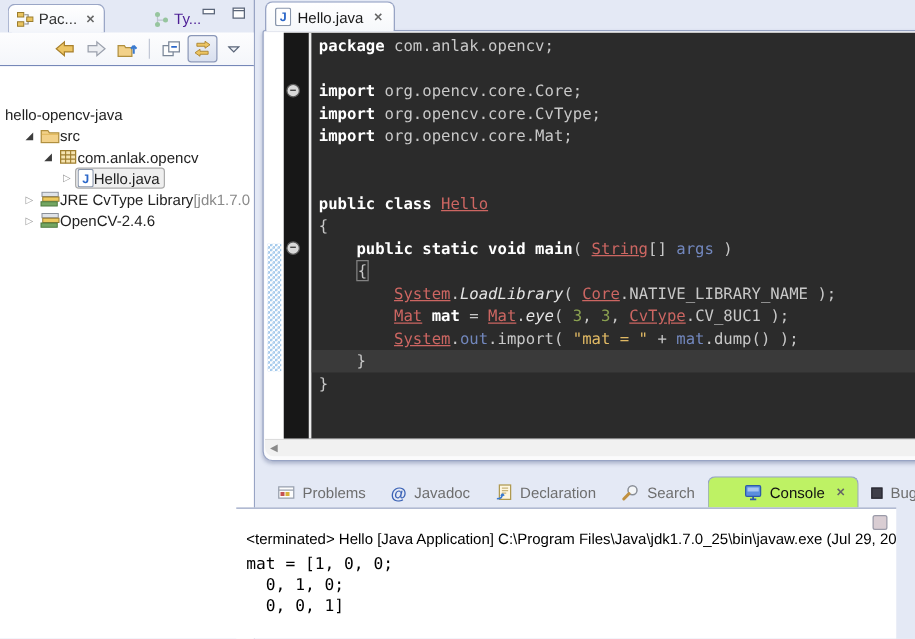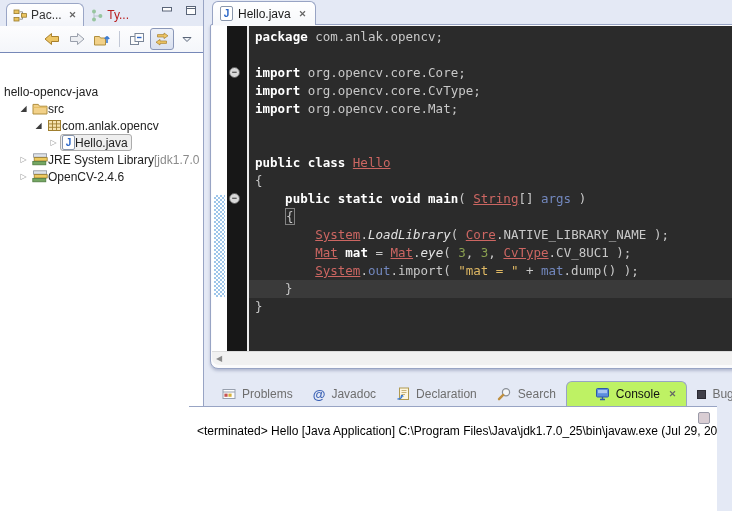--- a/index.html
+++ b/index.html
@@ -12,21 +12,21 @@
     color:#222;
   }
 
   
   .left-panel { position:absolute; left:0; top:0; width:204px; height:511px;
     border-right:1px solid #98a4c4; display:flex; flex-direction:column; background:transparent; }
   .lp-tabs { height:26px; display:flex; align-items:flex-end; padding-left:6px; position:relative; }
   .ltab { display:inline-flex; align-items:center; gap:4px; padding:4px 7px 4px 6px;
     font-size:12px; color:#333; border-radius:6px 6px 0 0; }
   .ltab.active { background:linear-gradient(#ffffff,#f3f5fa); border:1px solid #9aa6c6; border-bottom:none; }
-  .ltab.inactive { color:#b91c1c; }
+  .ltab.inactive { color:#4c1d95;margin-left:32px; }
   .ltab.inactive .icon { opacity:.55; }
   .closex { font-size:9px; font-weight:bold; color:#666; margin-left:3px; cursor:default; }
   .win-btns { position:absolute; right:6px; top:5px; display:flex; gap:12px; }
   .win-btns span { display:inline-flex; }
   .lp-toolbar { height:27px; background:linear-gradient(#fdfdfe,#f4f6fa);
     border-bottom:1px solid #7688b8; display:flex; align-items:center;
     justify-content:flex-end; padding-right:4px; gap:1px; }
   .tbtn { width:24px; height:22px; display:flex; align-items:center; justify-content:center; border-radius:3px; }
   .tbtn.pressed { border:1px solid #8a97b8; background:linear-gradient(#eef1f8,#d9e0ef); }
   .tsep { width:1px; height:16px; background:#c2c8d6; margin:0 4px; }
@@ -231,21 +231,21 @@
       <div class="trow" style="padding-left: 17px;">
         <span class="expander closed">▷</span>
         <span class="sel-wrap">
           <span class="icon">
             <svg width="16" height="13" viewBox="0 0 16 13">
               <rect x="1.6" y="0.8" width="13" height="3.4" fill="#dfe3e8" stroke="#8a9099" stroke-width="0.8"></rect>
               <rect x="2.2" y="4.6" width="13" height="3.4" fill="#ecc95f" stroke="#9a7c2c" stroke-width="0.8"></rect>
               <rect x="0.8" y="8.4" width="13" height="3.4" fill="#74a662" stroke="#4d7a3e" stroke-width="0.8"></rect>
             </svg>
           </span>
-          <span>JRE System Library</span>
+          <span>JRE CvType Library</span>
           <span class="dim"> [jdk1.7.0</span>
         </span>
       </div>
       <div class="trow" style="padding-left: 17px;">
         <span class="expander closed">▷</span>
         <span class="sel-wrap">
           <span class="icon">
             <svg width="16" height="13" viewBox="0 0 16 13">
               <rect x="1.6" y="0.8" width="13" height="3.4" fill="#dfe3e8" stroke="#8a9099" stroke-width="0.8"></rect>
               <rect x="2.2" y="4.6" width="13" height="3.4" fill="#ecc95f" stroke="#9a7c2c" stroke-width="0.8"></rect>
@@ -355,13 +355,14 @@
       <span class="icon">
         <span class="bug-sq"></span>
       </span>
       <span>Bug Explorer</span>
     </div>
   </div>
 
 <div class="console-body">
   <div class="mini-btn"></div>
   <div class="console-header">&lt;terminated&gt; Hello [Java Application] C:\Program Files\Java\jdk1.7.0_25\bin\javaw.exe (Jul 29, 20</div>
+  <div class="console-output"><div>mat = [1, 0, 0;</div><div>  0, 1, 0;</div><div>  0, 0, 1]</div></div>
 </div>
 
 </body></html>

